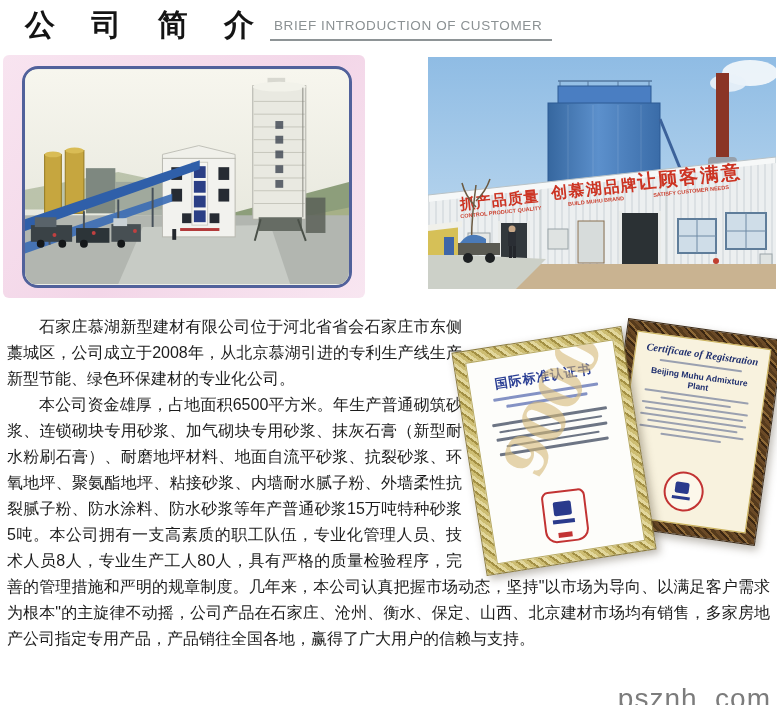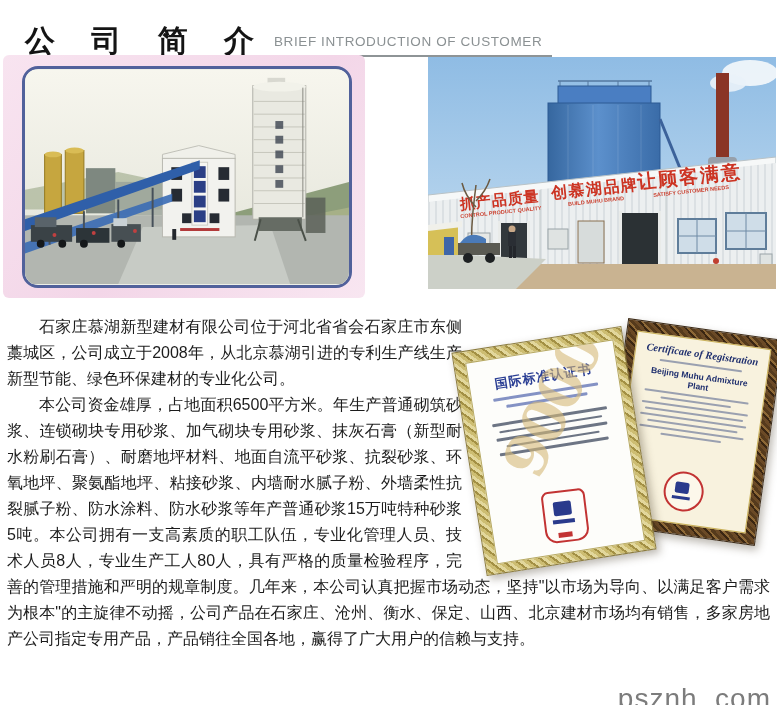--- a/index.html
+++ b/index.html
@@ -1,21 +1,21 @@
 <!DOCTYPE html>
 <html><head>
 <meta charset="utf-8">
 <style>
   html,body{margin:0;padding:0;background:#fff;}
   .page{
     position:relative;width:777px;height:705px;background:#ffffff;overflow:hidden;
     font-family:"Liberation Sans","DejaVu Sans",sans-serif;color:#1c1c1c;
   }
   
-  .header{position:absolute;left:25px;top:24px;display:flex;align-items:flex-end;}
+  .header{position:absolute;left:25px;top:8px;display:flex;align-items:flex-end;}
   .title-zh{font-size:30px;font-weight:bold;letter-spacing:14px;color:#141414;line-height:34px;white-space:nowrap;}
   .title-en{
     display:inline-block;margin-left:2px;margin-bottom:1px;
     font-size:13.5px;color:#8b9193;letter-spacing:0.6px;
     border-bottom:2px solid #8e9496;padding:0 10px 6px 4px;white-space:nowrap;
   }
   
   .plant-frame{
     position:absolute;left:3px;top:55px;width:362px;height:243px;
     background:linear-gradient(135deg,#f8e4f0 0%,#f3d6e8 55%,#f8e6f1 100%);

